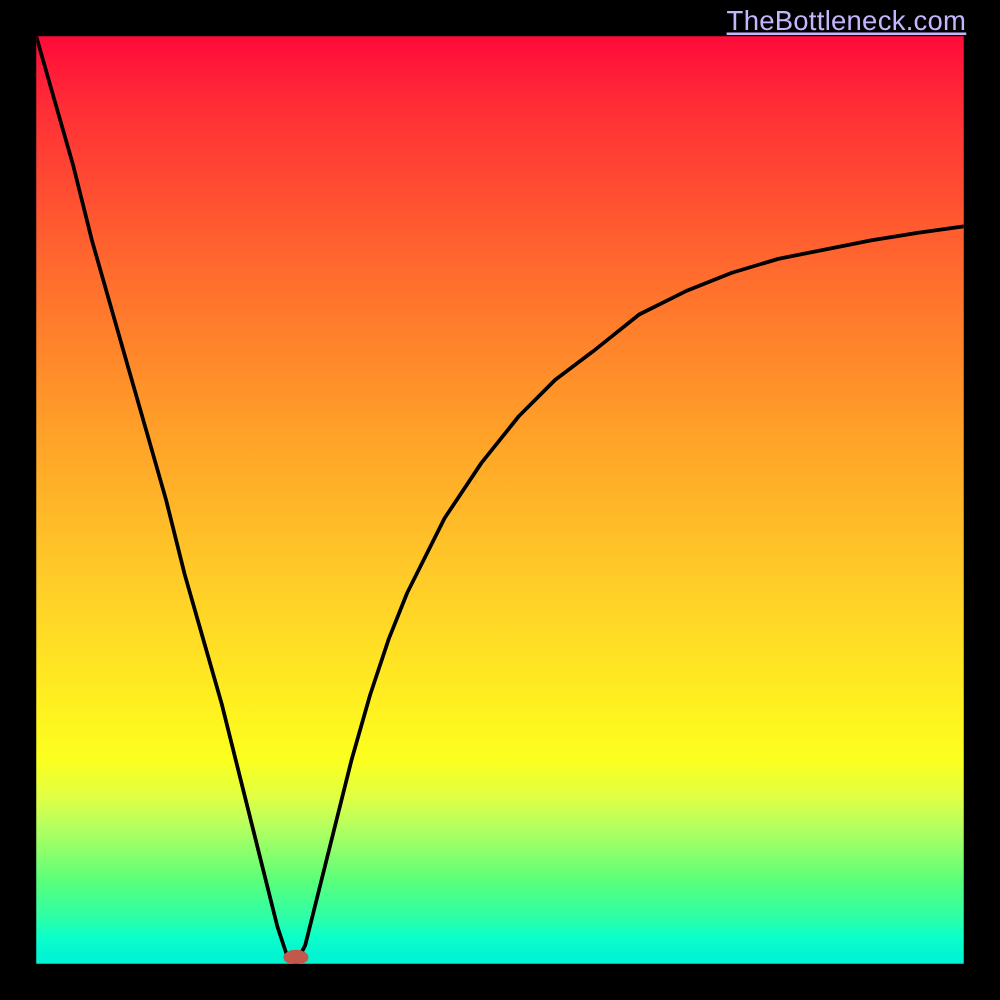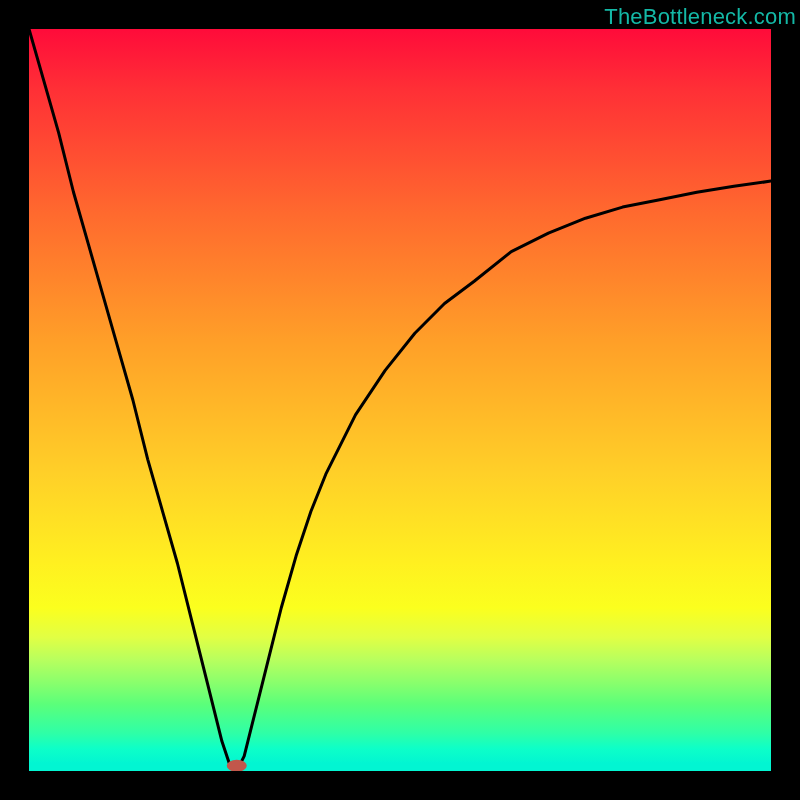--- a/index.html
+++ b/index.html
@@ -39,25 +39,26 @@
       #5bff7a 91%,
       #2dffa8 95%,
       #0dffc8 97%,
       #02f5d2 99%,
       #02f5d2 100%
     );
   }
   .watermark {
     position: absolute;
     top: 4px;
-    right: 4px;
-    color: #14b8a6;
+    right: 27px;
+    color: #c4b5fd;
     font-size: 22px;
     font-weight: 500;
     letter-spacing: 0.2px;
+    text-decoration: underline;
   }
   .curve-svg {
     position: absolute;
     left: 0;
     top: 0;
     width: 742px;
     height: 742px;
   }
 </style>
 </head>

